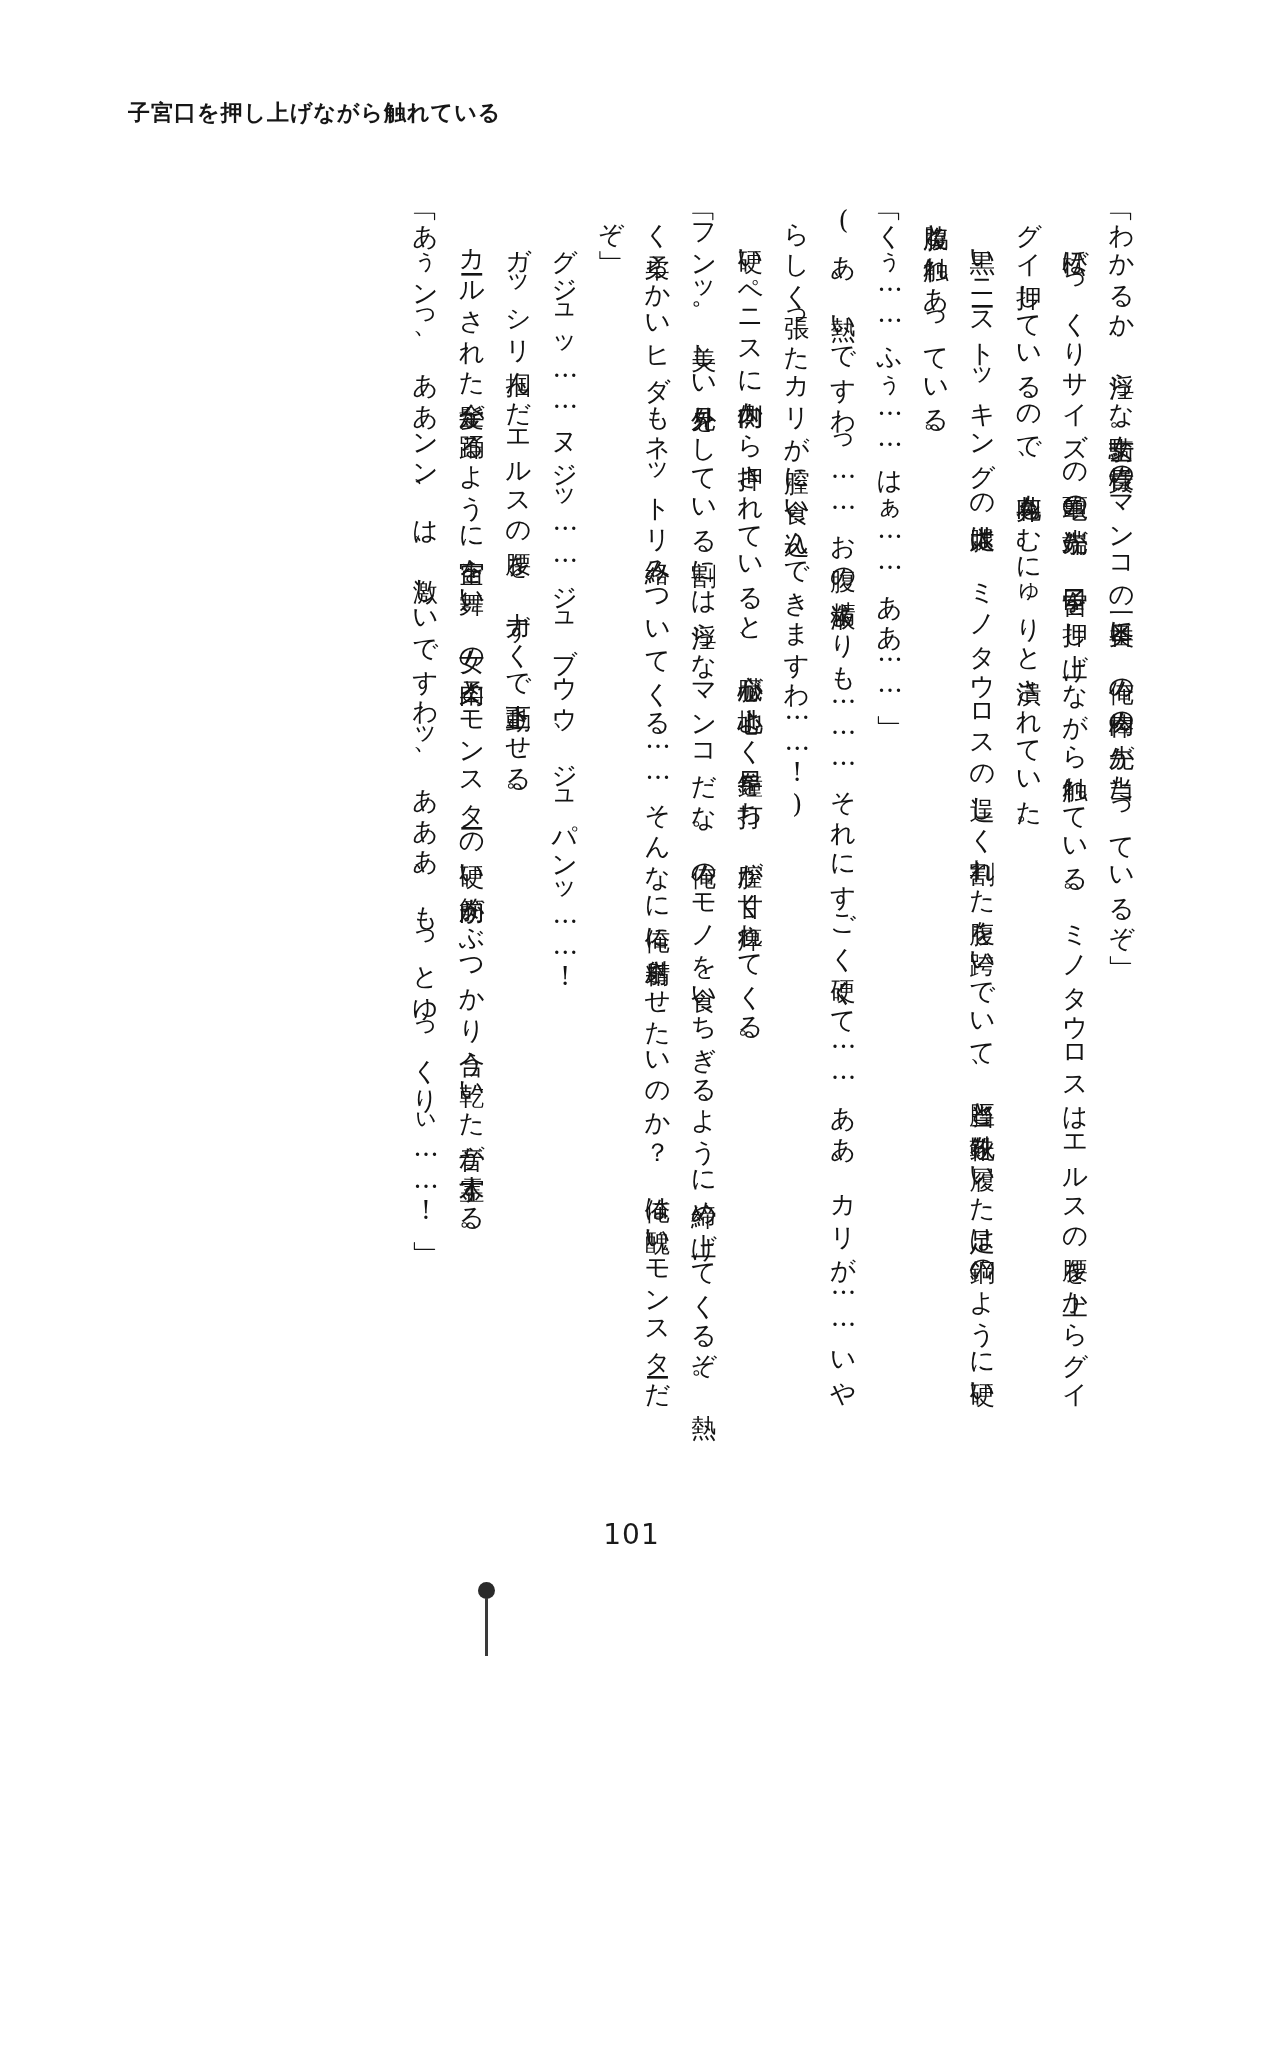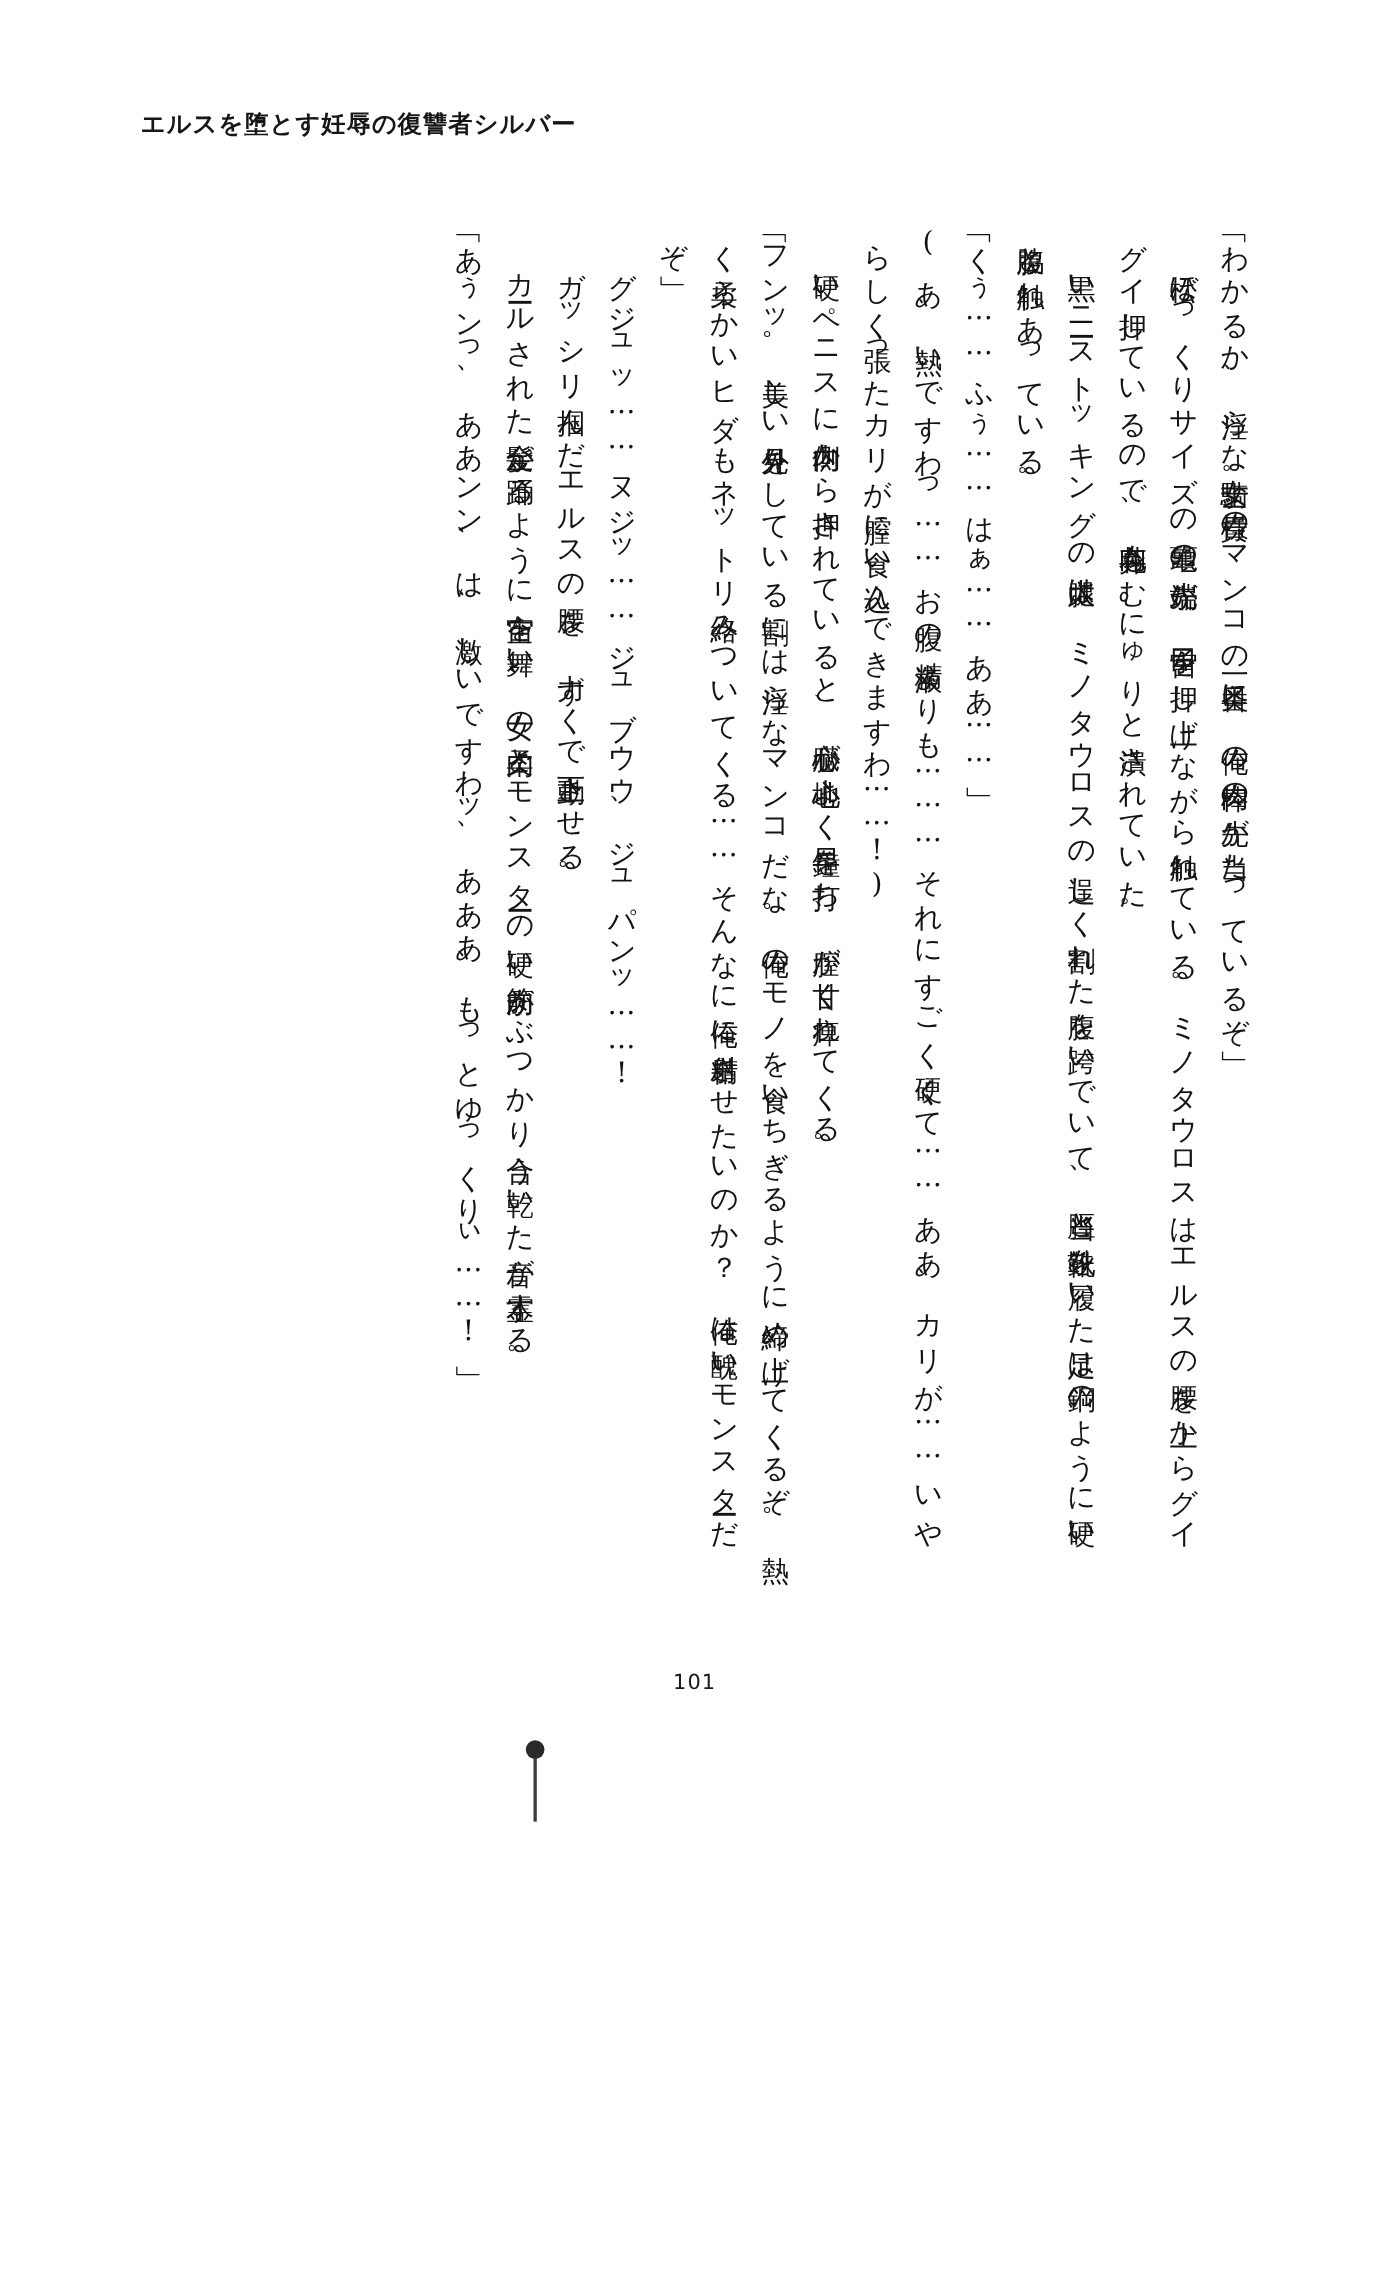--- a/index.html
+++ b/index.html
@@ -65,21 +65,21 @@
   .indent {
     text-indent: 1em;
   }
 
   .page-number {
     position: absolute;
     top: 1518px;
     left: 0;
     width: 1263px;
     text-align: center;
-    font-size: 19px;
+    font-size: 28px;
     letter-spacing: 1px;
     color: #1a1a1a;
     font-family: "DejaVu Sans", "Liberation Sans", sans-serif;
   }
 
   
   .bottom-mark-dot {
     position: absolute;
     top: 1582px;
     left: 478px;
@@ -95,21 +95,21 @@
     width: 3px;
     height: 58px;
     background: #3a3a3a;
   }
 </style>
 </head>
 <body>
 
 <div class="page">
 
-  <div class="running-header">エルスを堕とす妊辱の復讐者シルバー</div>
+  <div class="running-header">子宮口を押し上げながら触れている</div>
 
   <div class="body-text">
     <p>「わかるか、淫らな女騎士。貴様のマンコの一番奥に、俺の肉棒の先が当たっているぞ」</p>
     <p class="indent">松ぼっくりサイズの亀頭の先端が、子宮口を押し上げながら触れている。ミノタウロスはエルスの腰を上からグイグイ押しているので、肉花弁もむにゅりと潰されていた。</p>
     <p class="indent">黒いニーストッキングの太腿は、ミノタウロスの逞しく割れた腹を跨いでいて、脛当と鉄靴を履いた足は鋼のように硬い脇腹と触れあっている。</p>
     <p>「くぅ……ふぅ……はぁ……ああ……」</p>
     <p>(あ、熱いですわっ……お腹の精液よりも………それにすごく硬くて……ああ、カリが……いやらしく張ったカリが膣に食い込んできますわ……!)</p>
     <p class="indent">硬いペニスに内側から押されていると、心臓が心地よく早鐘を打ち、膣が甘く痺れてくる。</p>
     <p>「フンッ。美しい外見をしている割には淫らなマンコだな。俺のモノを食いちぎるように締め上げてくるぞ。熱く柔らかいヒダもネットリ絡みついてくる……そんなに俺に射精させたいのか？　俺は醜いモンスターだぞ」</p>
     <p class="indent">グジュッ……ヌジッ……ジュブウウ、ジュパンッ……!</p>

